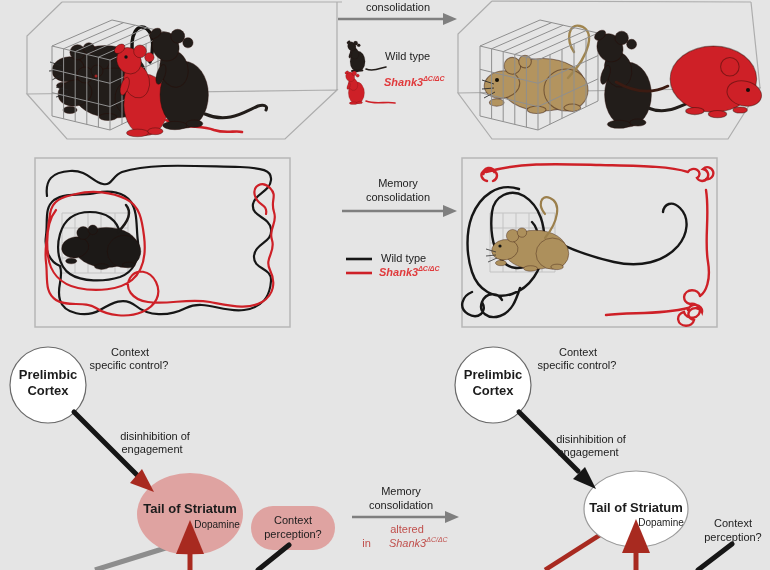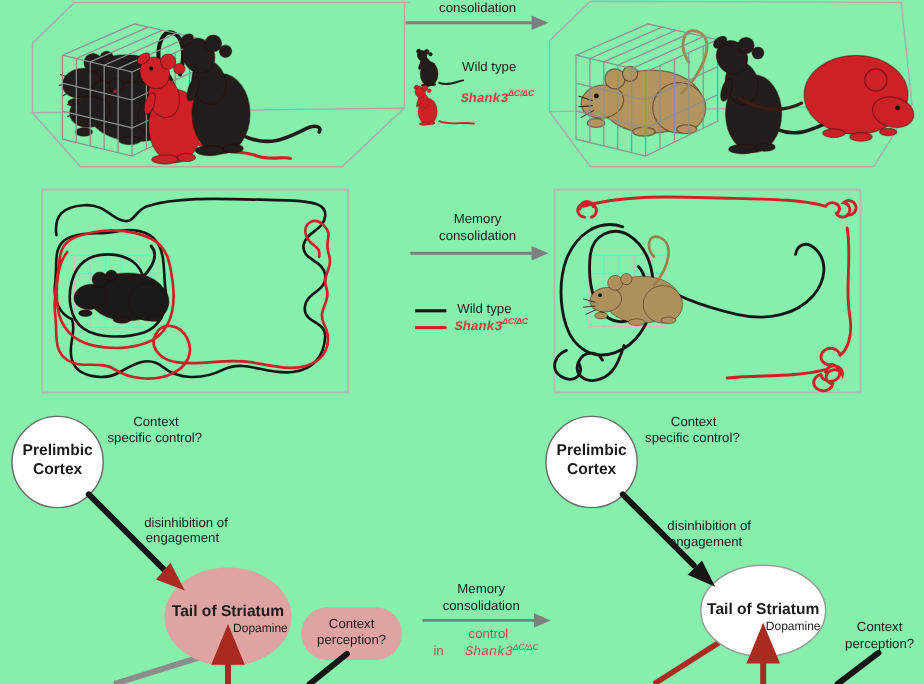--- a/index.html
+++ b/index.html
@@ -1,26 +1,26 @@
 <!DOCTYPE html>
 <html style="--black: #221d1a; --red: #ce2027; --tan: #b3945f; --tan_line: #a0854f; --pink: #dfa3a1; --darkred: #a82a20; --gray: #7f7f7f; --gray2: #8d8d8d; --line: #adadad; --grid: #c3c3c3; --cage: #8f8f8f; --text: #1c1c1c; --red_text: #e03a3c; --note_red: #c0504d; --ink: #161616;"><head>
 <meta charset="utf-8">
 <style>
   html,body{margin:0;padding:0;background:#fff;}
-  #fig{position:relative;width:770px;height:570px;overflow:hidden;background:#86efac;
+  #fig{position:relative;width:770px;height:570px;overflow:hidden;background:#e5e5e5;
        font-family:"Liberation Sans","DejaVu Sans",sans-serif;}
   #art{position:absolute;left:0;top:0;}
   .lbl{position:absolute;transform:translateX(-50%);white-space:nowrap;
        font:11px/12px "Liberation Sans","DejaVu Sans",sans-serif;color:var(--text);}
   .la{transform:none;}
   .b13{font-size:13px;line-height:14px;font-weight:bold;}
   .s10{font-size:10px;line-height:11px;}
   .redtx{color:var(--red_text);font-style:italic;font-weight:bold;}
   .notered{color:var(--note_red);}
-  .it{font-style:italic;font-family:Liberation Mono, monospace;}
+  .it{font-style:italic;}
   sup{font-size:7px;line-height:0;vertical-align:super;font-style:italic;}
   .sp{margin-right:18px;}
 </style>
 </head>
 <body>
 
 <div id="fig">
 
 <svg id="art" width="770" height="570" viewBox="0 0 770 570">
   <defs>
@@ -220,21 +220,21 @@
 <div class="lbl" style="left:129px;top:359px;">specific control?</div>
 <div class="lbl" style="left:155px;top:430px;">disinhibition of</div>
 <div class="lbl" style="left:152px;top:443px;">engagement</div>
 <div class="lbl b13" style="left:190px;top:502px;">Tail of Striatum</div>
 <div class="lbl s10" style="left:217px;top:519px;">Dopamine</div>
 <div class="lbl" style="left:293px;top:514px;">Context</div>
 <div class="lbl" style="left:293px;top:528px;">perception?</div>
 
 <div class="lbl" style="left:401px;top:485px;">Memory</div>
 <div class="lbl" style="left:401px;top:499px;">consolidation</div>
-<div class="lbl notered" style="left:407px;top:523px;">control</div>
+<div class="lbl notered" style="left:407px;top:523px;">altered</div>
 <div class="lbl notered" style="left:405px;top:537px;"><span class="sp">in</span><span class="it">Shank3</span><sup>ΔC/ΔC</sup></div>
 
 <div class="lbl b13" style="left:493px;top:368px;">Prelimbic</div>
 <div class="lbl b13" style="left:493px;top:384px;">Cortex</div>
 <div class="lbl" style="left:578px;top:346px;">Context</div>
 <div class="lbl" style="left:577px;top:359px;">specific control?</div>
 <div class="lbl" style="left:591px;top:433px;">disinhibition of</div>
 <div class="lbl" style="left:588px;top:446px;">engagement</div>
 <div class="lbl b13" style="left:636px;top:501px;">Tail of Striatum</div>
 <div class="lbl s10" style="left:661px;top:517px;">Dopamine</div>

